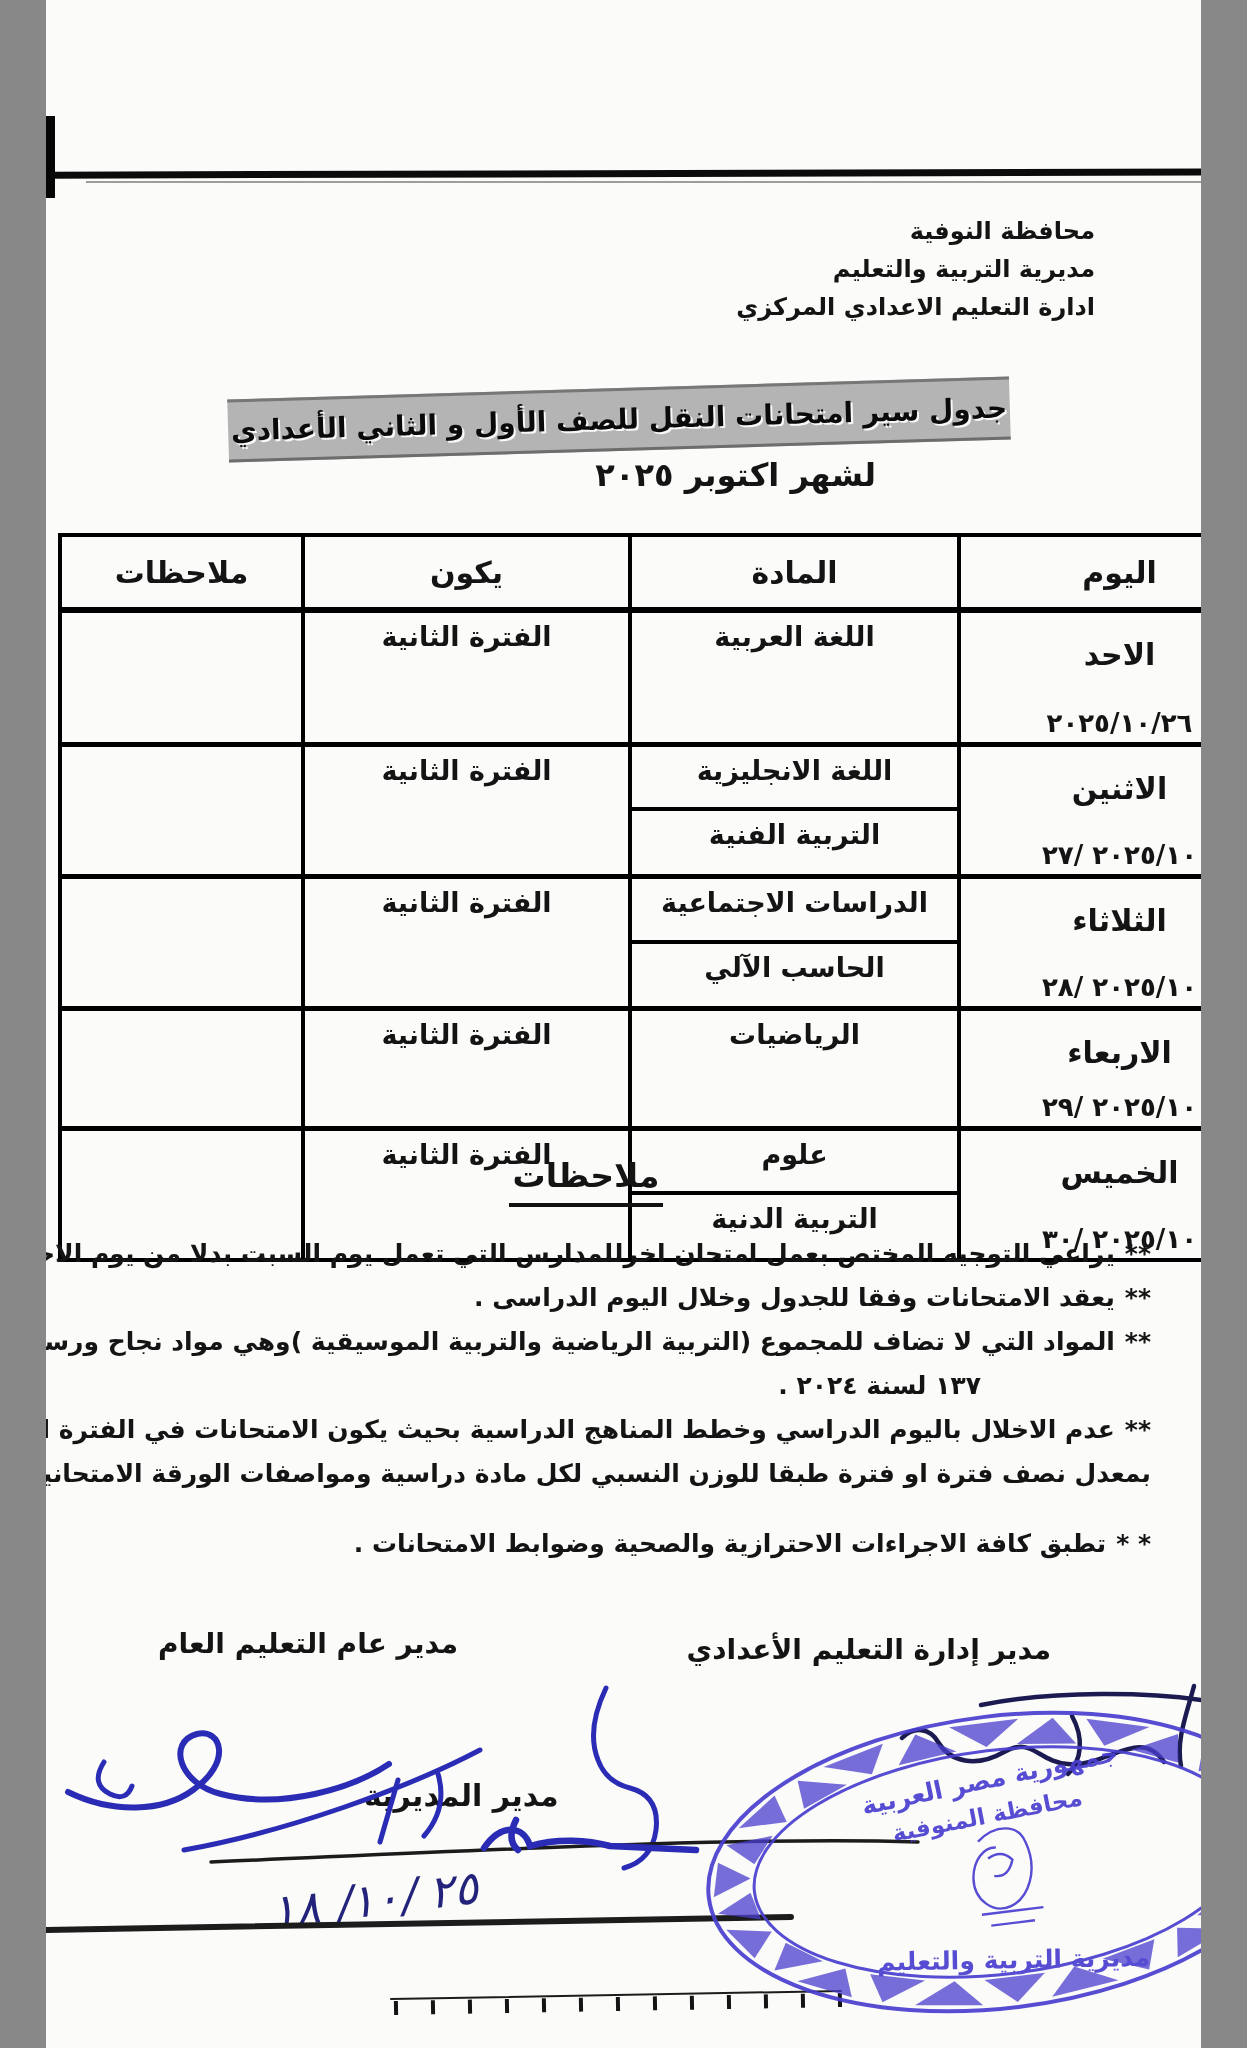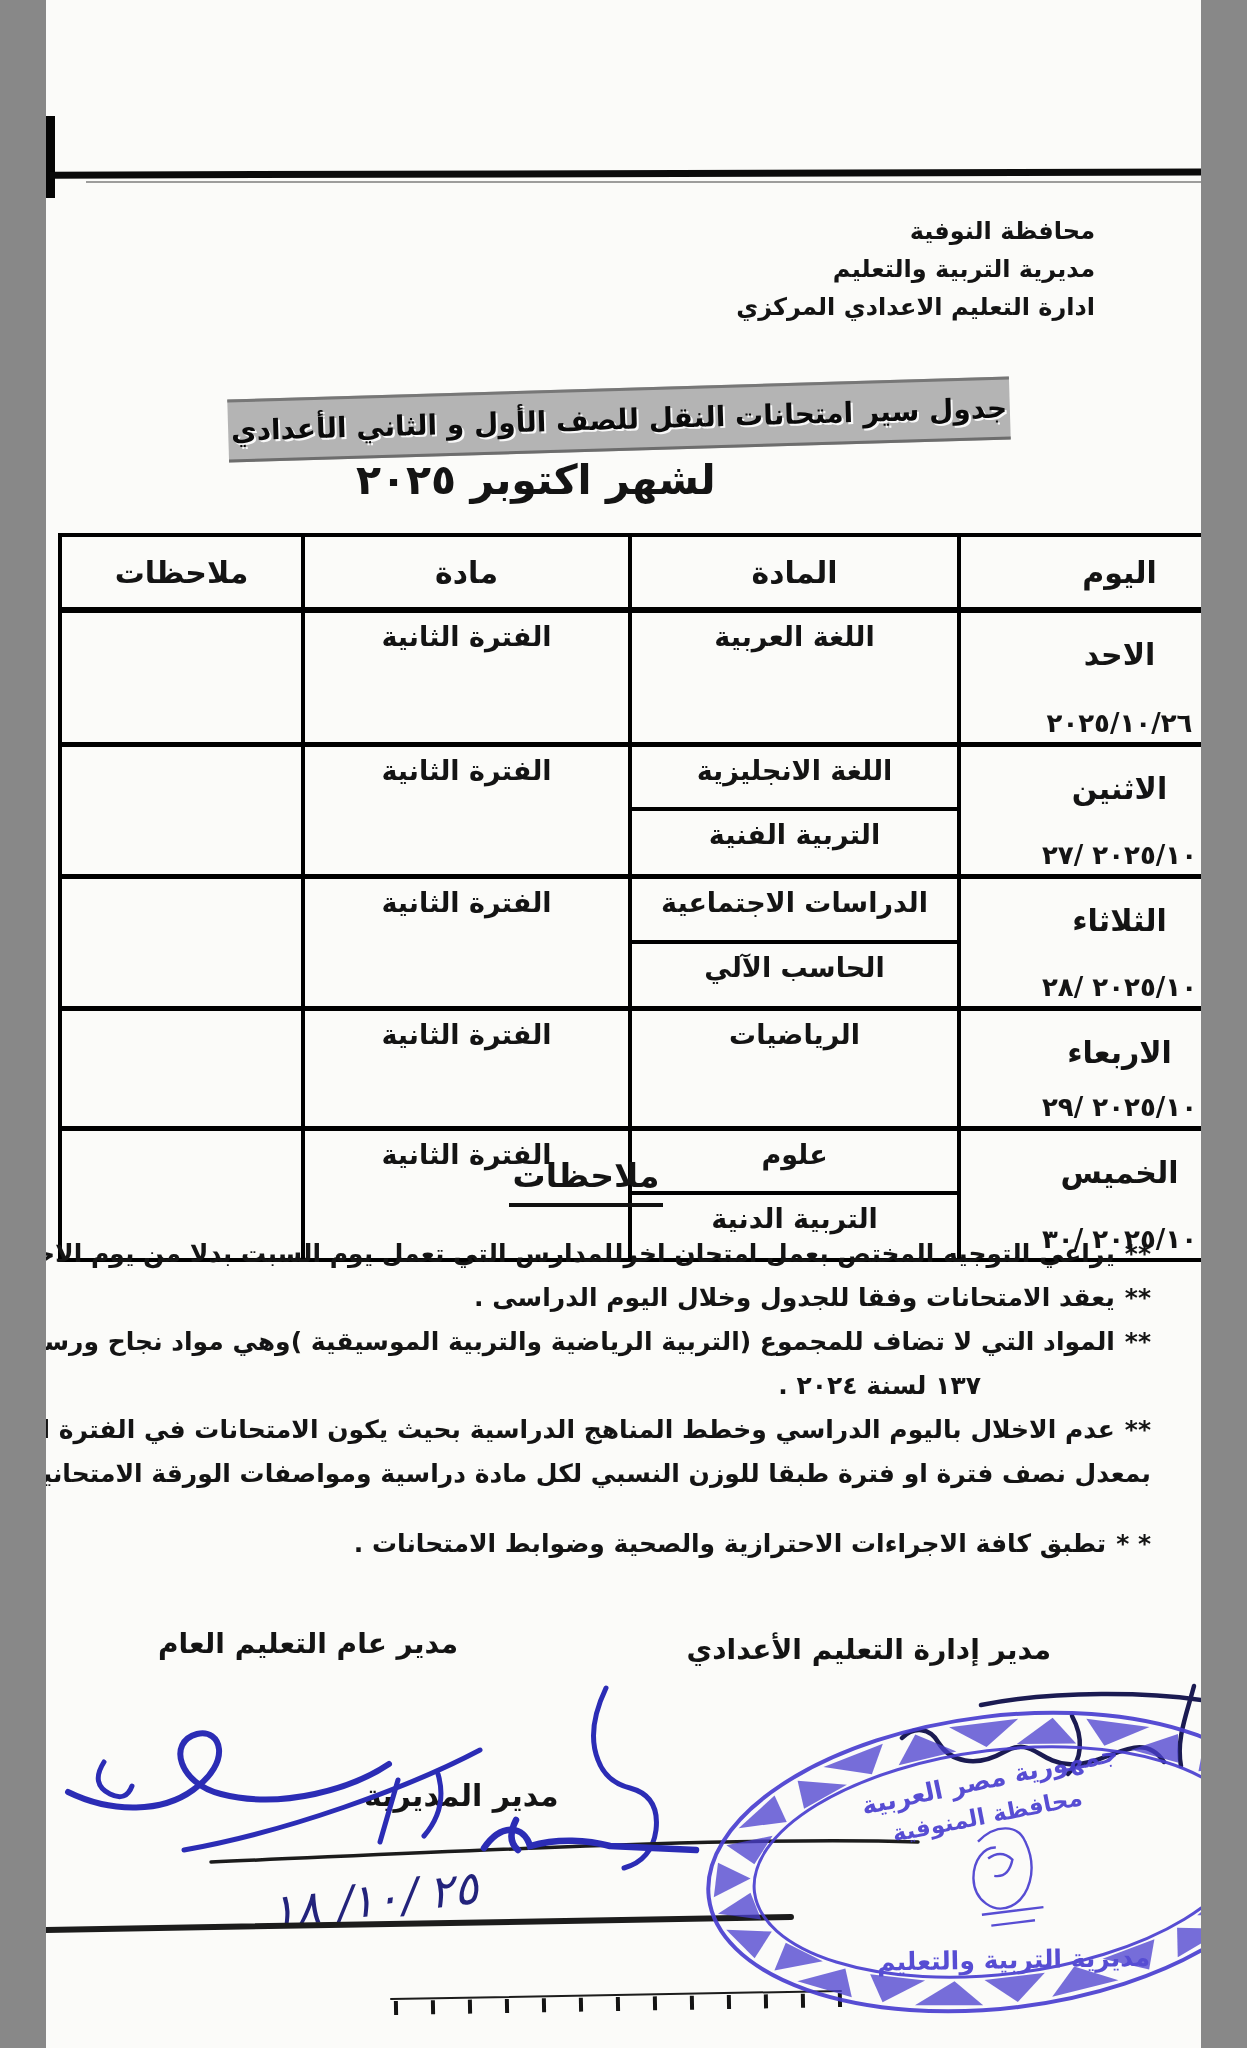--- a/index.html
+++ b/index.html
@@ -20,21 +20,21 @@
   
   .agency{position:absolute;top:212px;right:106px;text-align:right;font-size:24px;line-height:38px;letter-spacing:0;}
   
   .title-bar{
     position:absolute;top:388px;left:182px;width:782px;height:57px;
     background:var(--bar-gray);border-top:3px solid #777;border-bottom:3px solid #6d6d6d;
     transform:rotate(-1.7deg);display:flex;align-items:center;justify-content:center;
     font-size:28px;color:#0a0a0a;text-shadow:2px 2px 0 rgba(255,255,255,.9);
     letter-spacing:-.5px;white-space:nowrap;
   }
-  .subtitle{position:absolute;top:456px;left:310px;width:520px;text-align:left;font-size:41px;}
+  .subtitle{position:absolute;top:456px;left:310px;width:520px;text-align:right;font-size:32px;}
   
   table.schedule{
     position:absolute;top:533px;left:12px;width:1220px;
     border-collapse:collapse;table-layout:fixed;
   }
   table.schedule th,table.schedule td{
     border:4px solid #000;vertical-align:top;padding:4px 6px;text-align:center;overflow:hidden;
   }
   table.schedule th{height:62px;font-size:30px;vertical-align:middle;border-bottom-width:6px;}
   td .cell-date{display:block;font-size:26px;letter-spacing:1px;}
@@ -92,21 +92,21 @@
     <colgroup>
         <col style="width:321px">
         <col style="width:329px">
         <col style="width:327px">
         <col style="width:243px">
       </colgroup>
     <tbody>
         <tr>
       <th>اليوم</th>
       <th>المادة</th>
-      <th>مادة</th>
+      <th>يكون</th>
       <th>ملاحظات</th>
     </tr>
 
     <tr class="r-main" style="height:103px">
       <td>
         <div class="day-name">الاحد</div>
         <span class="cell-date dt-gap1" dir="ltr">٢٠٢٥/١٠/٢٦</span>
       </td>
       <td>
             <div class="subject">اللغة العربية</div>

